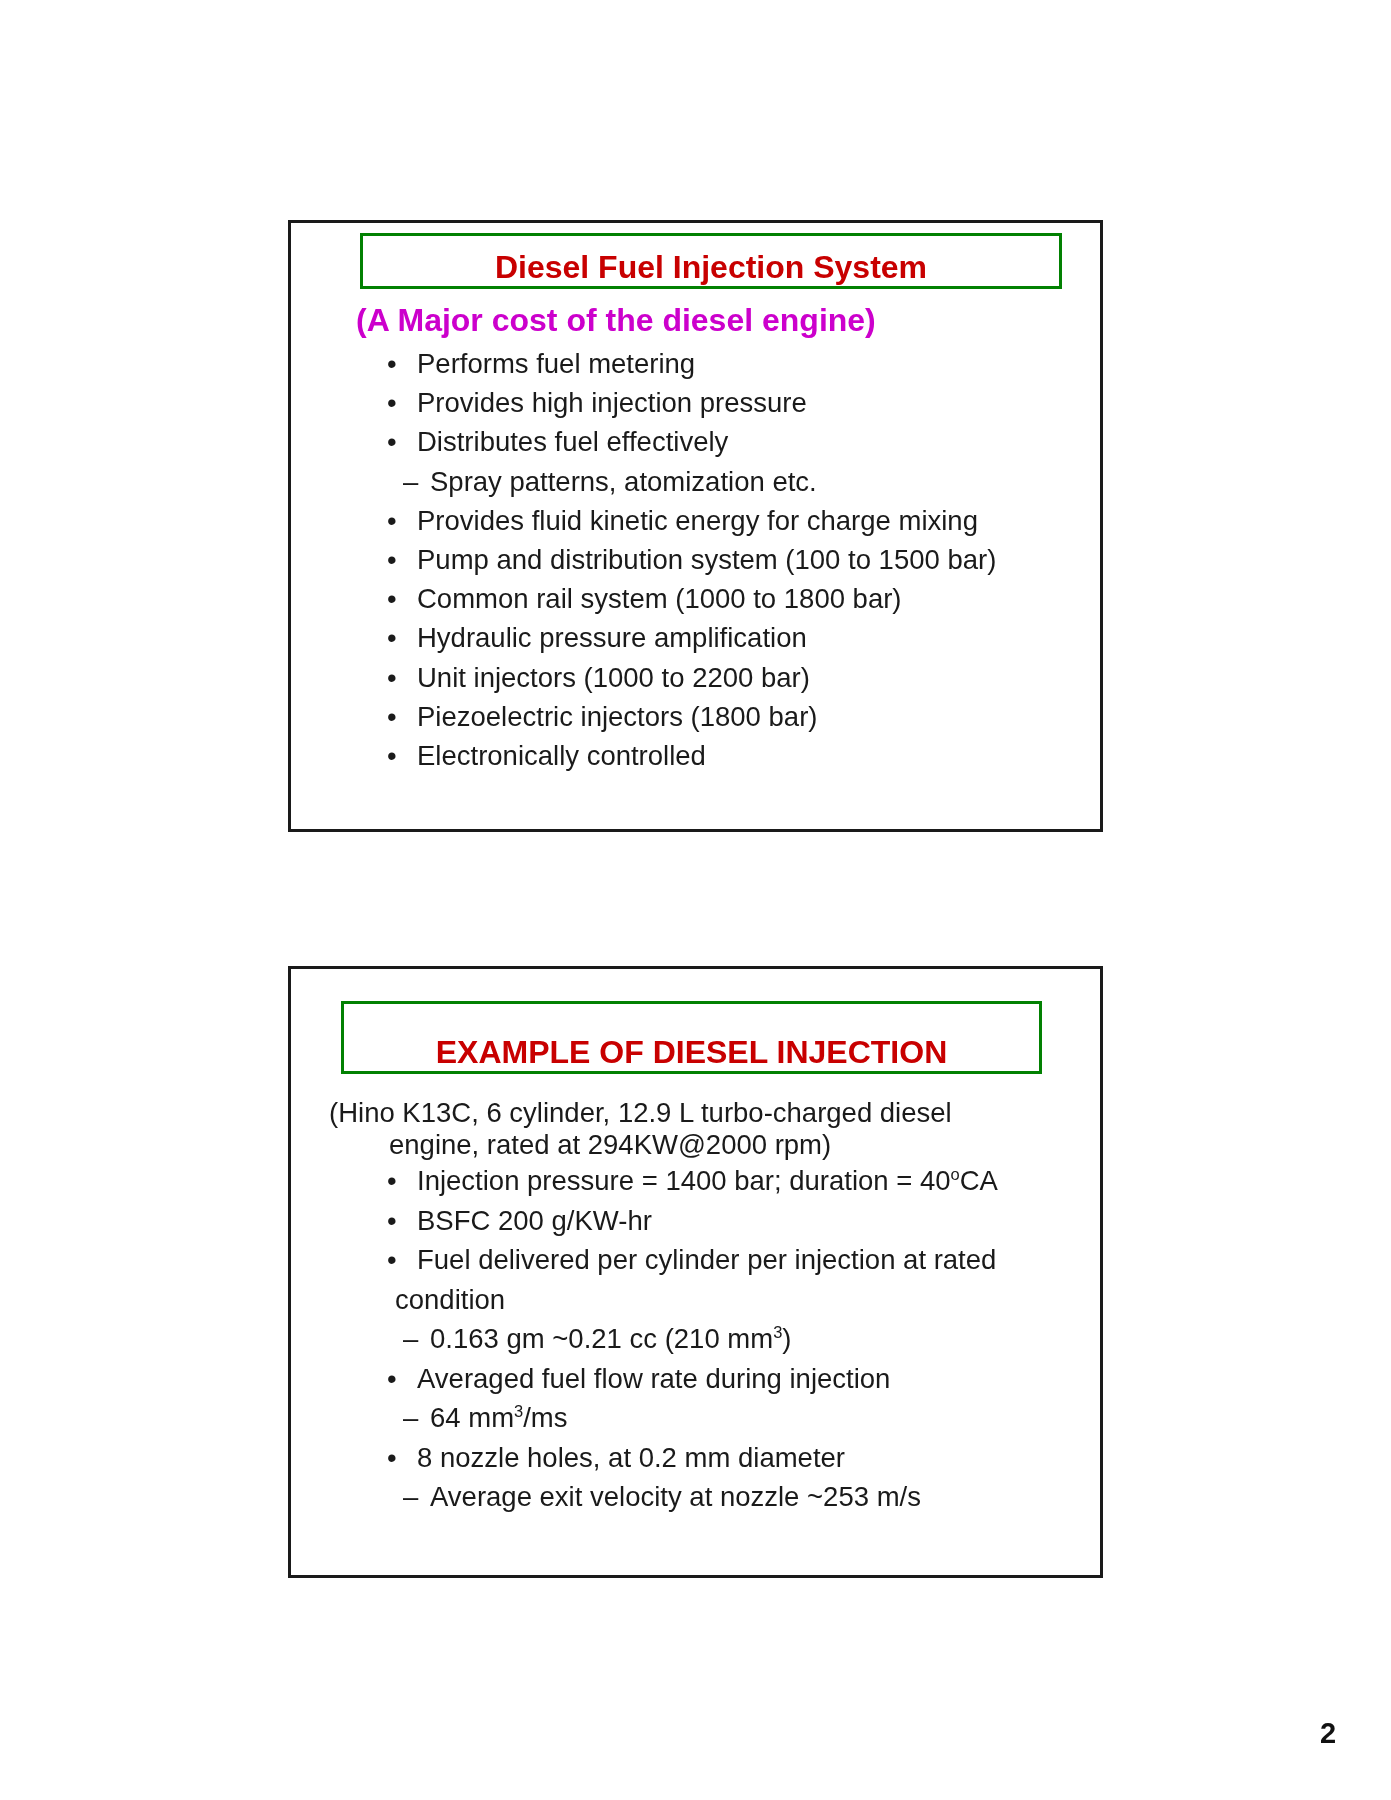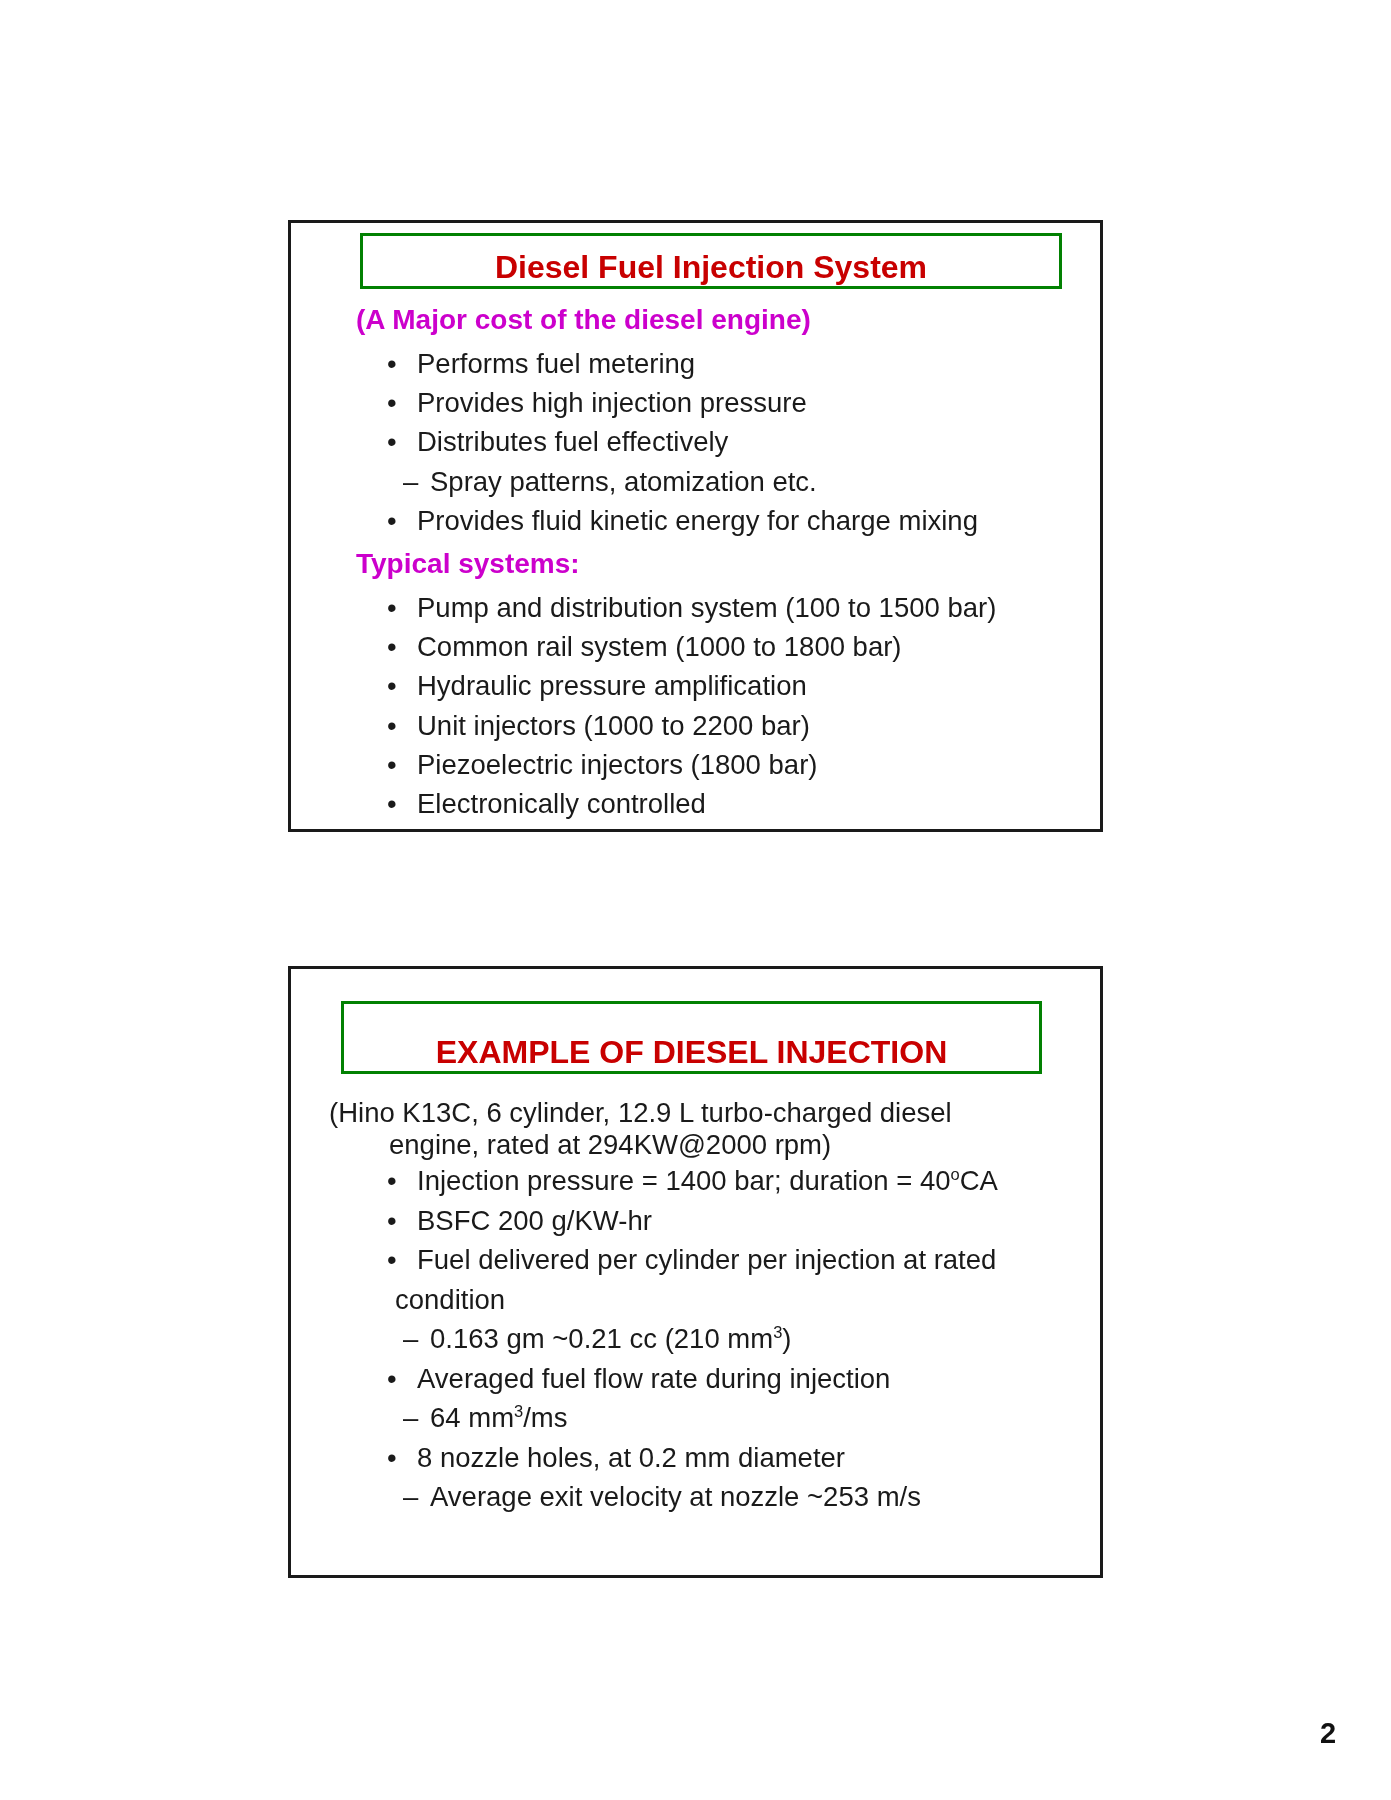--- a/index.html
+++ b/index.html
@@ -23,21 +23,21 @@
     color:#c80000;font-weight:bold;font-size:32px;white-space:nowrap;
   }
   .content{position:absolute;left:0;right:0;}
   #slide1 .content{top:73px;}
   #slide2 .content{top:128px;}
   .line{white-space:nowrap;font-size:27.5px;color:#1a1a1a;}
   #slide1 .line{height:39.2px;line-height:39.2px;}
   #slide2 .line{height:39.5px;line-height:39.5px;}
   .line.heading{
     height:48px !important;line-height:48px !important;
-    font-size:28px;font-weight:bold;color:#cc00cc;padding-left:65px;
+    font-size:32px;font-weight:bold;color:#cc00cc;padding-left:65px;
   }
   .line.bullet{padding-left:96px;}
   .line.sub{padding-left:112px;}
   .line.plain{padding-left:38px;height:32px !important;line-height:32px !important;}
   .line.plain-cont{padding-left:98px;height:32px !important;line-height:32px !important;}
   .line.cont{padding-left:104px;}
   .marker{display:inline-block;}
   .bullet .marker{width:30px;}
   .sub .marker{width:27px;}
   sup{font-size:60%;line-height:0;vertical-align:super;}
@@ -53,21 +53,20 @@
   <div class="title-box">
     <span class="slide-title">Diesel Fuel Injection System</span>
   </div>
   <div class="content">
       <div class="line heading"><span>(A Major cost of the diesel engine)</span></div>
       <div class="line bullet"><span class="marker">•</span><span>Performs fuel metering</span></div>
       <div class="line bullet"><span class="marker">•</span><span>Provides high injection pressure</span></div>
       <div class="line bullet"><span class="marker">•</span><span>Distributes fuel effectively</span></div>
       <div class="line sub"><span class="marker">–</span><span>Spray patterns, atomization etc.</span></div>
       <div class="line bullet"><span class="marker">•</span><span>Provides fluid kinetic energy for charge mixing</span></div>
-      <div class="line heading"><span>Typical systems:</span></div>
       <div class="line bullet"><span class="marker">•</span><span>Pump and distribution system (100 to 1500 bar)</span></div>
       <div class="line bullet"><span class="marker">•</span><span>Common rail system (1000 to 1800 bar)</span></div>
       <div class="line bullet"><span class="marker">•</span><span>Hydraulic pressure amplification</span></div>
       <div class="line bullet"><span class="marker">•</span><span>Unit injectors (1000 to 2200 bar)</span></div>
       <div class="line bullet"><span class="marker">•</span><span>Piezoelectric injectors (1800 bar)</span></div>
       <div class="line bullet"><span class="marker">•</span><span>Electronically controlled</span></div>
     </div>
 </div>
 
 <div class="slide" id="slide2">

